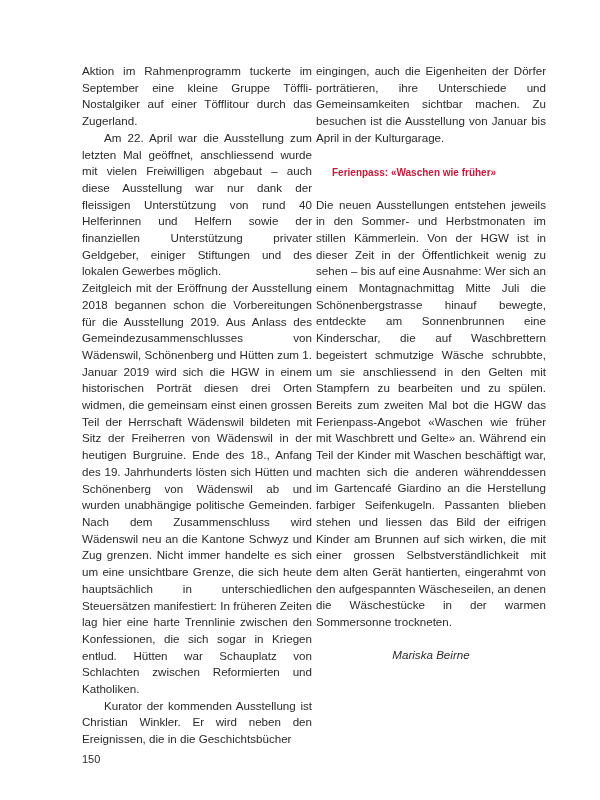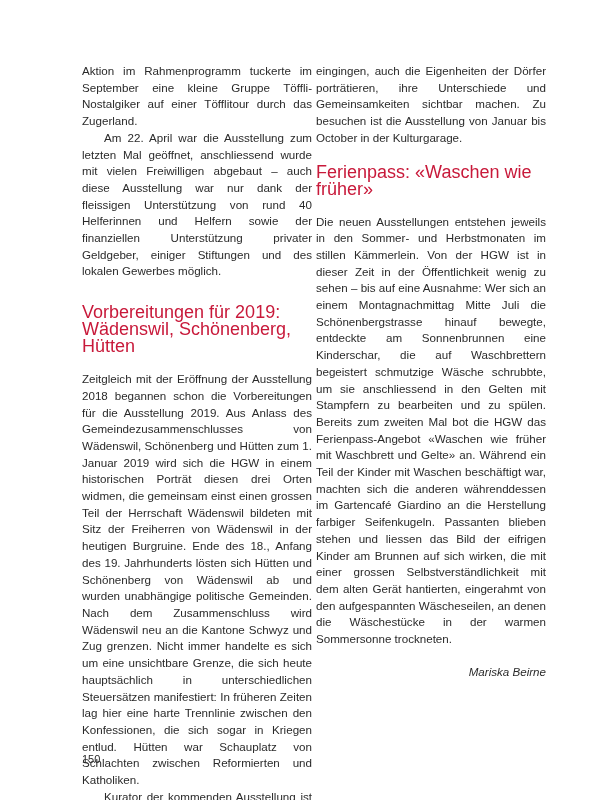--- a/index.html
+++ b/index.html
@@ -3,37 +3,36 @@
 <meta charset="utf-8">
 <style>
   html, body { margin:0; padding:0; background:#fff; }
   body { width:600px; height:800px; position:relative; overflow:hidden;
          font-family:"Liberation Sans", sans-serif; color:#2a2a2a; }
   .col { position:absolute; width:230px; font-size:11.6px; line-height:16.7px; }
   #col-left { left:82px; top:63px; }
   #col-right { left:316px; top:63px; }
   p { margin:0; text-align:justify; hyphens:manual; }
   p.indent { text-indent:22px; }
-  h2 { margin:0; font-size:18px; line-height:17px; font-weight:normal; color:#c8193a; }
+  h2 { margin:16px; font-size:10px; line-height:17px; font-weight:bold; color:#c8193a; }
   #heading-left { margin-top:24px; margin-bottom:16px; }
   #heading-right { margin-top:17px; margin-bottom:16px; }
-  .author { text-align:right; font-style:italic; margin-top:16px; }
+  .author { text-align:center; font-style:italic; margin-top:16px; }
   .pagenum { position:absolute; left:82px; top:753px; font-size:11px; color:#2a2a2a; }
 </style>
 </head>
 <body>
 
 <div id="col-left" class="col">
   <p>Aktion im Rahmenprogramm tuckerte im September eine kleine Gruppe Töffli-Nostalgiker auf einer Töfflitour durch das Zugerland.</p>
   <p class="indent">Am 22. April war die Ausstellung zum letzten Mal geöffnet, anschliessend wurde mit vielen Freiwilligen abgebaut – auch diese Ausstellung war nur dank der fleissigen Unterstützung von rund 40 Helferinnen und Helfern sowie der finanziellen Unterstützung privater Geldgeber, einiger Stiftungen und des lokalen Gewerbes möglich.</p>
-  <h2 id="heading-left">Vorbereitungen für 2019: Wädenswil, Schönenberg, Hütten</h2>
   <p>Zeitgleich mit der Eröffnung der Ausstellung 2018 begannen schon die Vorbereitungen für die Ausstellung 2019. Aus Anlass des Gemeindezusammenschlusses von Wädenswil, Schönenberg und Hütten zum 1. Januar 2019 wird sich die HGW in einem historischen Porträt diesen drei Orten widmen, die gemeinsam einst einen grossen Teil der Herrschaft Wädenswil bildeten mit Sitz der Freiherren von Wädenswil in der heutigen Burgruine. Ende des 18., Anfang des 19. Jahrhunderts lösten sich Hütten und Schönenberg von Wädenswil ab und wurden unabhängige politische Gemeinden. Nach dem Zusammenschluss wird Wädenswil neu an die Kantone Schwyz und Zug grenzen. Nicht immer handelte es sich um eine unsichtbare Grenze, die sich heute hauptsächlich in unterschiedlichen Steuersätzen manifestiert: In früheren Zeiten lag hier eine harte Trennlinie zwischen den Konfessionen, die sich sogar in Kriegen entlud. Hütten war Schauplatz von Schlachten zwischen Reformierten und Katholiken.</p>
   <p class="indent">Kurator der kommenden Ausstellung ist Christian Winkler. Er wird neben den Ereignissen, die in die Geschichtsbücher</p>
 </div>
 
 <div id="col-right" class="col">
-  <p>eingingen, auch die Eigenheiten der Dörfer porträtieren, ihre Unterschiede und Gemeinsamkeiten sichtbar machen. Zu besuchen ist die Ausstellung von Januar bis October in der Kulturgarage.</p>
+  <p>eingingen, auch die Eigenheiten der Dörfer porträtieren, ihre Unterschiede und Gemeinsamkeiten sichtbar machen. Zu besuchen ist die Ausstellung von Januar bis April in der Kulturgarage.</p>
   <h2 id="heading-right">Ferienpass: «Waschen wie früher»</h2>
   <p>Die neuen Ausstellungen entstehen jeweils in den Sommer- und Herbstmonaten im stillen Kämmerlein. Von der HGW ist in dieser Zeit in der Öffentlichkeit wenig zu sehen – bis auf eine Ausnahme: Wer sich an einem Montagnachmittag Mitte Juli die Schönenbergstrasse hinauf bewegte, entdeckte am Sonnenbrunnen eine Kinderschar, die auf Waschbrettern begeistert schmutzige Wäsche schrubbte, um sie anschliessend in den Gelten mit Stampfern zu bearbeiten und zu spülen. Bereits zum zweiten Mal bot die HGW das Ferienpass-Angebot «Waschen wie früher mit Waschbrett und Gelte» an. Während ein Teil der Kinder mit Waschen beschäftigt war, machten sich die anderen währenddessen im Gartencafé Giardino an die Herstellung farbiger Seifenkugeln. Passanten blieben stehen und liessen das Bild der eifrigen Kinder am Brunnen auf sich wirken, die mit einer grossen Selbstverständlichkeit mit dem alten Gerät hantierten, eingerahmt von den aufgespannten Wäscheseilen, an denen die Wäschestücke in der warmen Sommersonne trockneten.</p>
   <p class="author">Mariska Beirne</p>
 </div>
 
 <div class="pagenum">150</div>
 
 </body></html>

